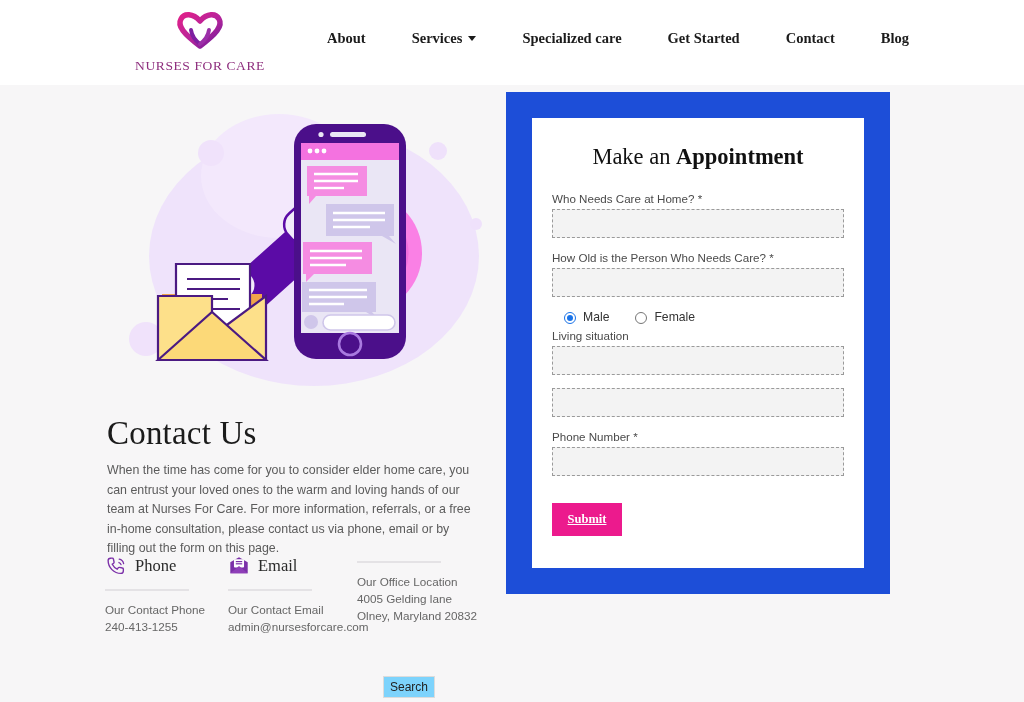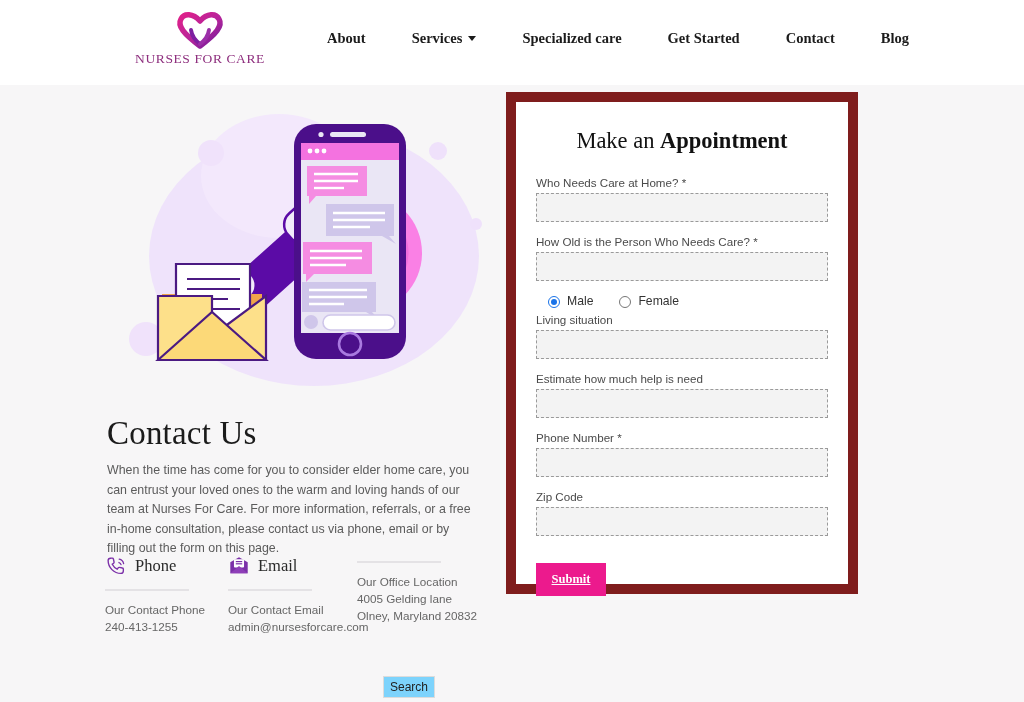--- a/index.html
+++ b/index.html
@@ -19,21 +19,21 @@
   }
   .logo-wrap {
     position: absolute; left: 140px; top: 10px;
     width: 120px; height: 66px;
     display: flex; flex-direction: column; align-items: center; justify-content: flex-start;
   }
   .logo-mark { width: 52px; height: 40px; display: block; }
   .logo-text {
     font-family: "Liberation Serif", serif;
     font-size: 13.5px; letter-spacing: 0.6px;
-    color: #8e2f7e; white-space: nowrap; margin-top: 1px;
+    color: #8e2f7e; white-space: nowrap; margin-top: 8px;
   }
   .nav {
     position: absolute; right: 100px; top: 30px;
     display: flex; align-items: center; gap: 16px;
   }
   .nav-item {
     font-family: "Liberation Serif", serif;
     font-weight: bold; font-size: 14.5px; color: #1b1b1b;
     padding: 0 15px; white-space: nowrap; cursor: pointer;
     display: flex; align-items: center; gap: 6px;
@@ -74,23 +74,23 @@
     font-size: 16.5px; color: #2a2a2a;
   }
   .ccol-rule {
     width: 84px; height: 2px; background: #e4e2e5; margin: 9px 0 11px 0;
   }
   .ccol-body { font-size: 11.7px; line-height: 16.8px; color: #666; }
 
   
   .form-panel {
     position: absolute; left: 506px; top: 92px;
-    width: 352px; height: 502px;
-    background: #7f1d1d;
-    padding: 10px;
+    width: 384px; height: 502px;
+    background: #1d4ed8;
+    padding: 26px;
   }
   .form-inner {
     width: 100%; height: 100%;
     background: #ffffff;
     padding: 26px 20px 20px 20px;
   }
   .form-title {
     text-align: center;
     font-family: "Liberation Serif", serif;
     font-size: 22.5px; color: #111; font-weight: normal;
@@ -328,33 +328,28 @@
         <span class="radio"></span>
         <span>Female</span>
       </div>
 
       <div class="field">
         <label class="field-label">Living situation</label>
         <input class="field-input" type="text" value="" style="">
       </div>
 
       <div class="field">
-        <label class="field-label">Estimate how much help is need</label>
         <input class="field-input" type="text" value="" style="">
       </div>
 
       <div class="field">
         <label class="field-label">Phone Number *</label>
         <input class="field-input" type="text" value="" style="">
       </div>
 
-      <div class="field">
-        <label class="field-label">Zip Code</label>
-        <input class="field-input" type="text" value="" style="">
-      </div>
 
       <button class="submit-btn">Submit</button>
     </div>
   </div>
 
   <div class="search-chip">Search</div>
 
 </div>
 
 </body></html>

